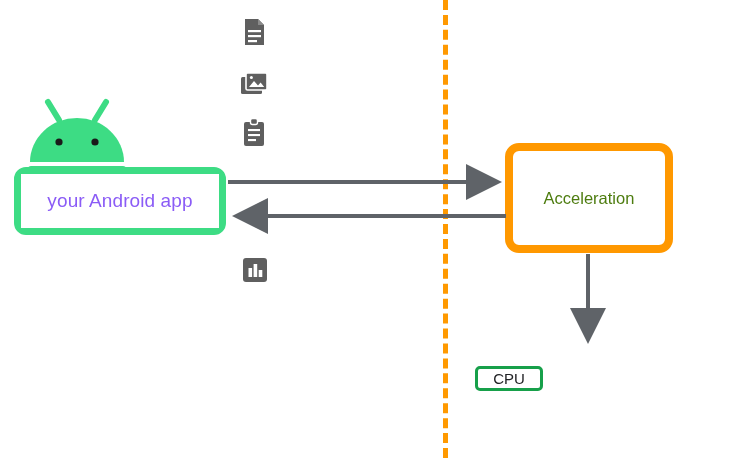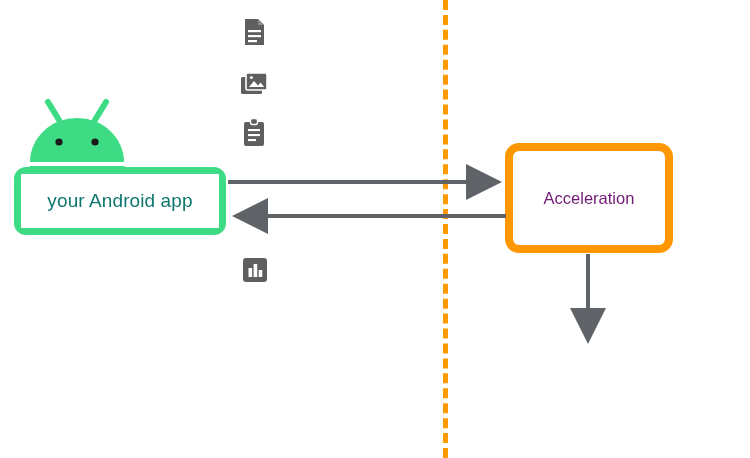--- a/index.html
+++ b/index.html
@@ -43,21 +43,21 @@
   #app-box .inner {
     width: 100%;
     height: 100%;
     background: #ffffff;
     display: flex;
     align-items: center;
     justify-content: center;
   }
   #app-box .label {
     font-size: 19px;
-    color: #0f766e;
+    color: #8b5cf6;
     letter-spacing: .1px;
     white-space: nowrap;
   }
 
   
   .doc-icon {
     position: absolute;
     width: 34px;
     height: 34px;
   }
@@ -87,21 +87,21 @@
     border: 8px solid #FF9800;
     border-radius: 14px;
     background: #ffffff;
     display: flex;
     align-items: center;
     justify-content: center;
   }
   #api-box .label {
     font-size: 16.5px;
     line-height: 22px;
-    color: #701a75;
+    color: #4d7c0f;
     text-align: right;
   }
 
   
   #arrows {
     position: absolute;
     left: 0; top: 0;
     width: 750px;
     height: 458px;
     pointer-events: none;
@@ -221,14 +221,17 @@
 
     <g>
       <line x1="506" y1="216" x2="236" y2="216" stroke="#5F6368" stroke-width="4" marker-end="url(#arrowLeft)"></line>
     </g>
 
     <g>
       <line x1="588" y1="254" x2="588" y2="340" stroke="#5F6368" stroke-width="4" marker-end="url(#arrowDown)"></line>
     </g>
   </svg>
 
+  <div class="hw-pill" id="pill-cpu">
+    <span>CPU</span>
+  </div>
 
 </div>
 
 </body></html>

